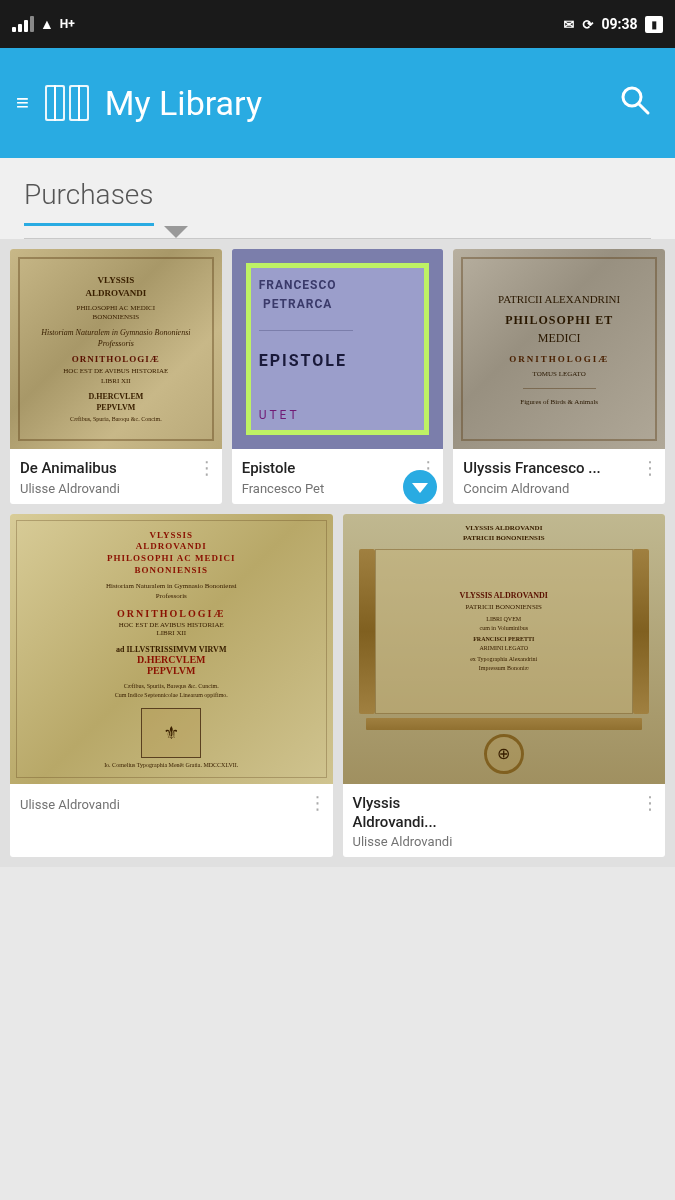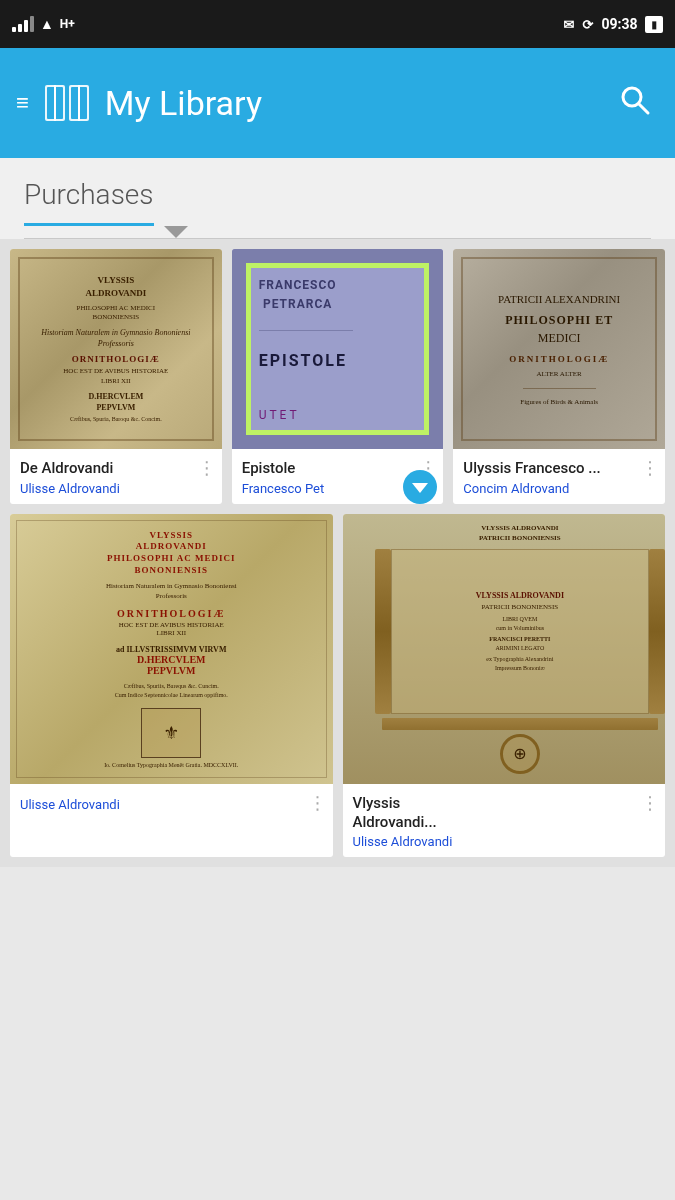--- a/index.html
+++ b/index.html
@@ -175,40 +175,40 @@
       color: #5a1000;
       line-height: 1.3;
       margin-top: 4px;
     }
 
     .monument-cover {
       width: 100%;
       height: 200px;
       background: linear-gradient(180deg, #c0b890 0%, #a09060 100%);
       display: flex;
-      align-items: flex-end;
+      align-items: center;
       justify-content: center;
     }
 
     .book-info {
       padding: 10px 10px 8px;
       position: relative;
     }
 
     .book-title {
       font-size: 15px;
       font-weight: 500;
       color: #222;
       line-height: 1.25;
       margin-right: 24px;
     }
 
     .book-author {
       font-size: 13px;
-      color: #1d4ed8;
+      color: #737373;
       margin-top: 3px;
       white-space: nowrap;
       overflow: hidden;
       text-overflow: ellipsis;
     }
 
     .more-btn {
       position: absolute;
       top: 10px;
       right: 6px;
@@ -317,21 +317,21 @@
         <div style="font-size:8px; font-style:italic; margin-bottom:3px;">Historiam Naturalem in Gymnasio Bononiensi<br>Professoris</div>
         <div style="font-size:9px; font-weight:bold; color:#5a1000; letter-spacing:1px;">ORNITHOLOGIÆ</div>
         <div style="font-size:7px; margin-top:2px;">HOC EST DE AVIBUS HISTORIAE</div>
         <div style="font-size:7px;">LIBRI XII</div>
         <div style="font-size:8px; font-weight:bold; margin-top:4px;">D.HERCVLEM<br>PEPVLVM</div>
         <div style="font-size:6px; margin-top:2px;">Cæfibus, Spuria, Baroqu &amp;c. Concim.</div>
       </div>
     </div>
     <div class="book-info">
       <span class="more-btn">⋮</span>
-      <div class="book-title">De Aldrovandi</div>
+      <div class="book-title">De Animalibus</div>
       <div class="book-author">Ulisse Aldrovandi</div>
     </div>
   </div>
 
   <div class="book-card" style="position:relative;">
     <div class="cover-2" style="height:200px; background:#9b9ecb; border:14px solid #7b7eab; display:flex; align-items:center; justify-content:center;">
       <div class="cover-2-inner" style="border:5px solid #bef264; width:100%; height:100%; display:flex; flex-direction:column; align-items:flex-start; justify-content:center; padding:8px;">
         <div style="color:#3a3a6a; font-size:12px; font-weight:bold; text-align:center; letter-spacing:1px; line-height:1.6;">FRANCESCO<br>PETRARCA</div>
         <div style="margin: 16px 0 20px; border-top:1px solid #7b7eab; width:60%;"></div>
         <div style="color:#1a1a3a; font-size:16px; font-weight:bold; text-align:center; letter-spacing:2px;">EPISTOLE</div>
@@ -348,21 +348,21 @@
   </div>
 
   <div class="book-card">
     <div class="antique-cover" style="background: linear-gradient(135deg, #b8b0a0 0%, #989080 40%, #b0a898 100%);">
       <div class="antique-cover-text">
         <div style="font-size:8px; line-height:1.5; color:#2a1800;">
           <div style="font-size:11px; margin-bottom:3px;">PATRICII ALEXANDRINI</div>
           <div style="font-size:12px; font-weight:bold; letter-spacing:1px;">PHILOSOPHI ET</div>
           <div style="font-size:12px; margin-bottom:6px;">MEDICI</div>
           <div style="font-size:9px; font-weight:bold; letter-spacing:2px; color:#4a2000;">ORNITHOLOGIÆ</div>
-          <div style="font-size:7px; margin-top:3px;">ALTER ALTER</div>
+          <div style="font-size:7px; margin-top:3px;">TOMUS LEGATO</div>
           <div style="margin:8px auto; width:60%; height:1px; background:#5a4020; opacity:0.5;"></div>
           <div style="font-size:7px;">Figures of Birds &amp; Animals</div>
         </div>
       </div>
     </div>
     <div class="book-info">
       <span class="more-btn">⋮</span>
       <div class="book-title">Ulyssis Francesco ...</div>
       <div class="book-author">Concim Aldrovand</div>
     </div>

